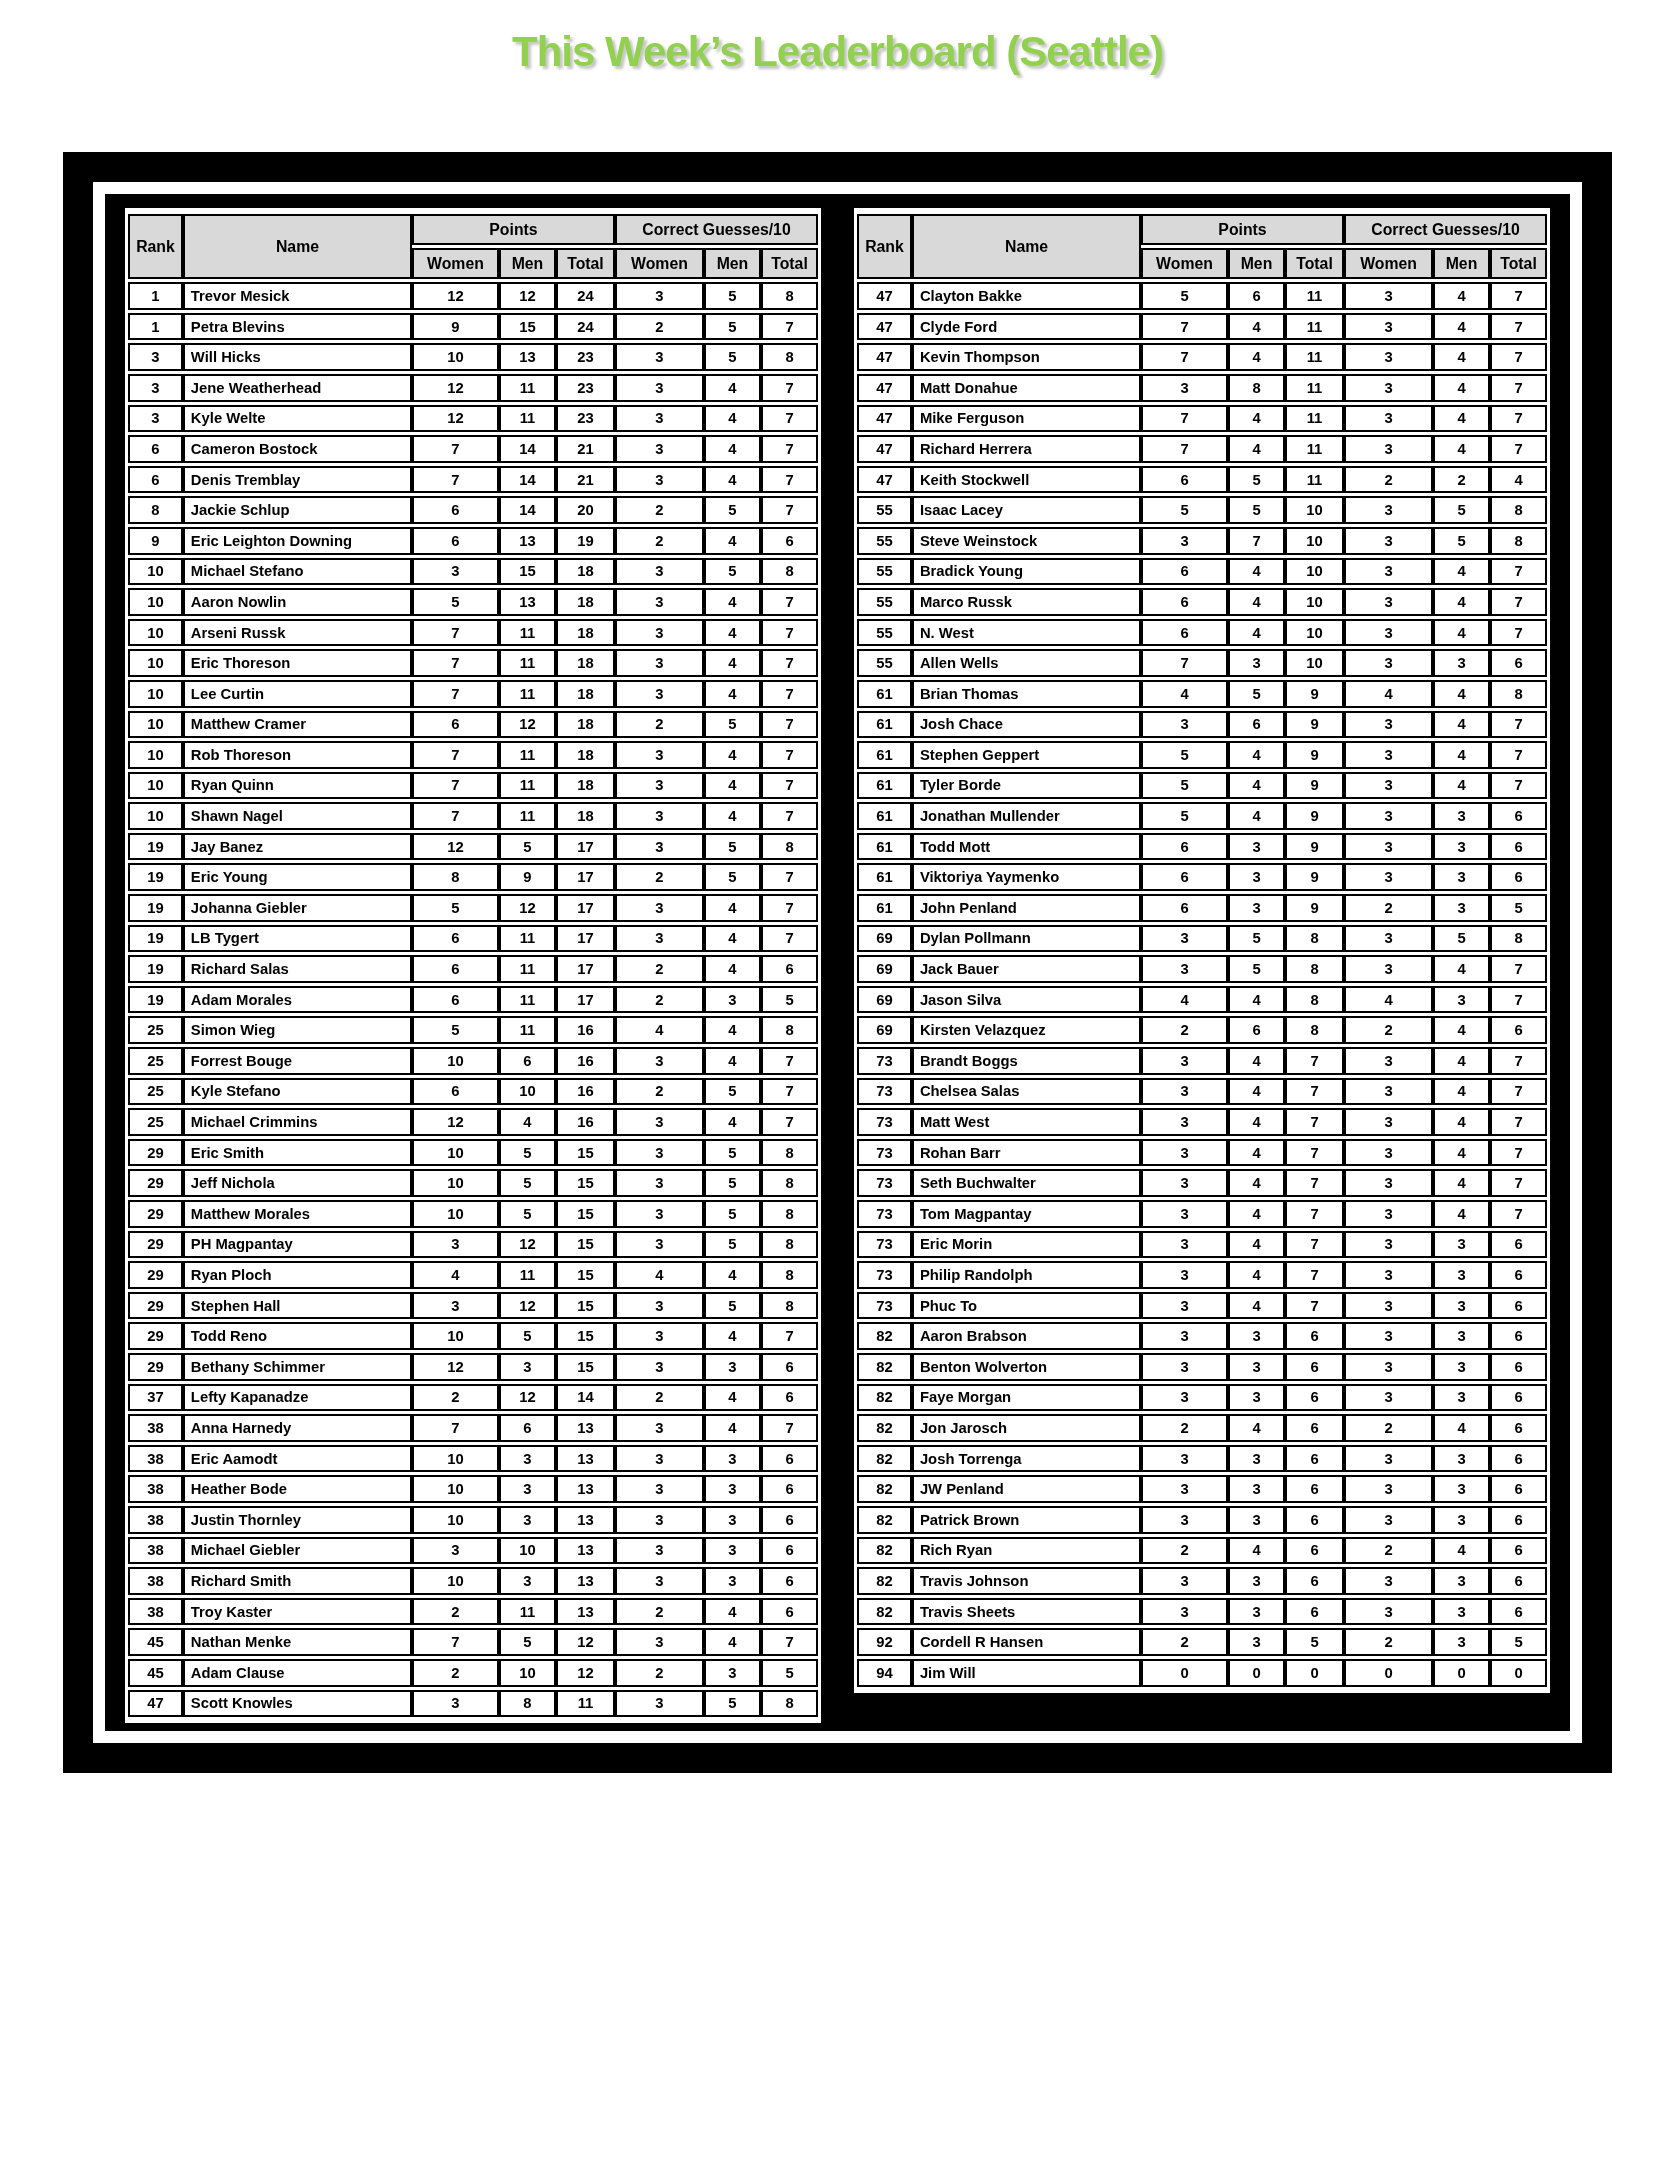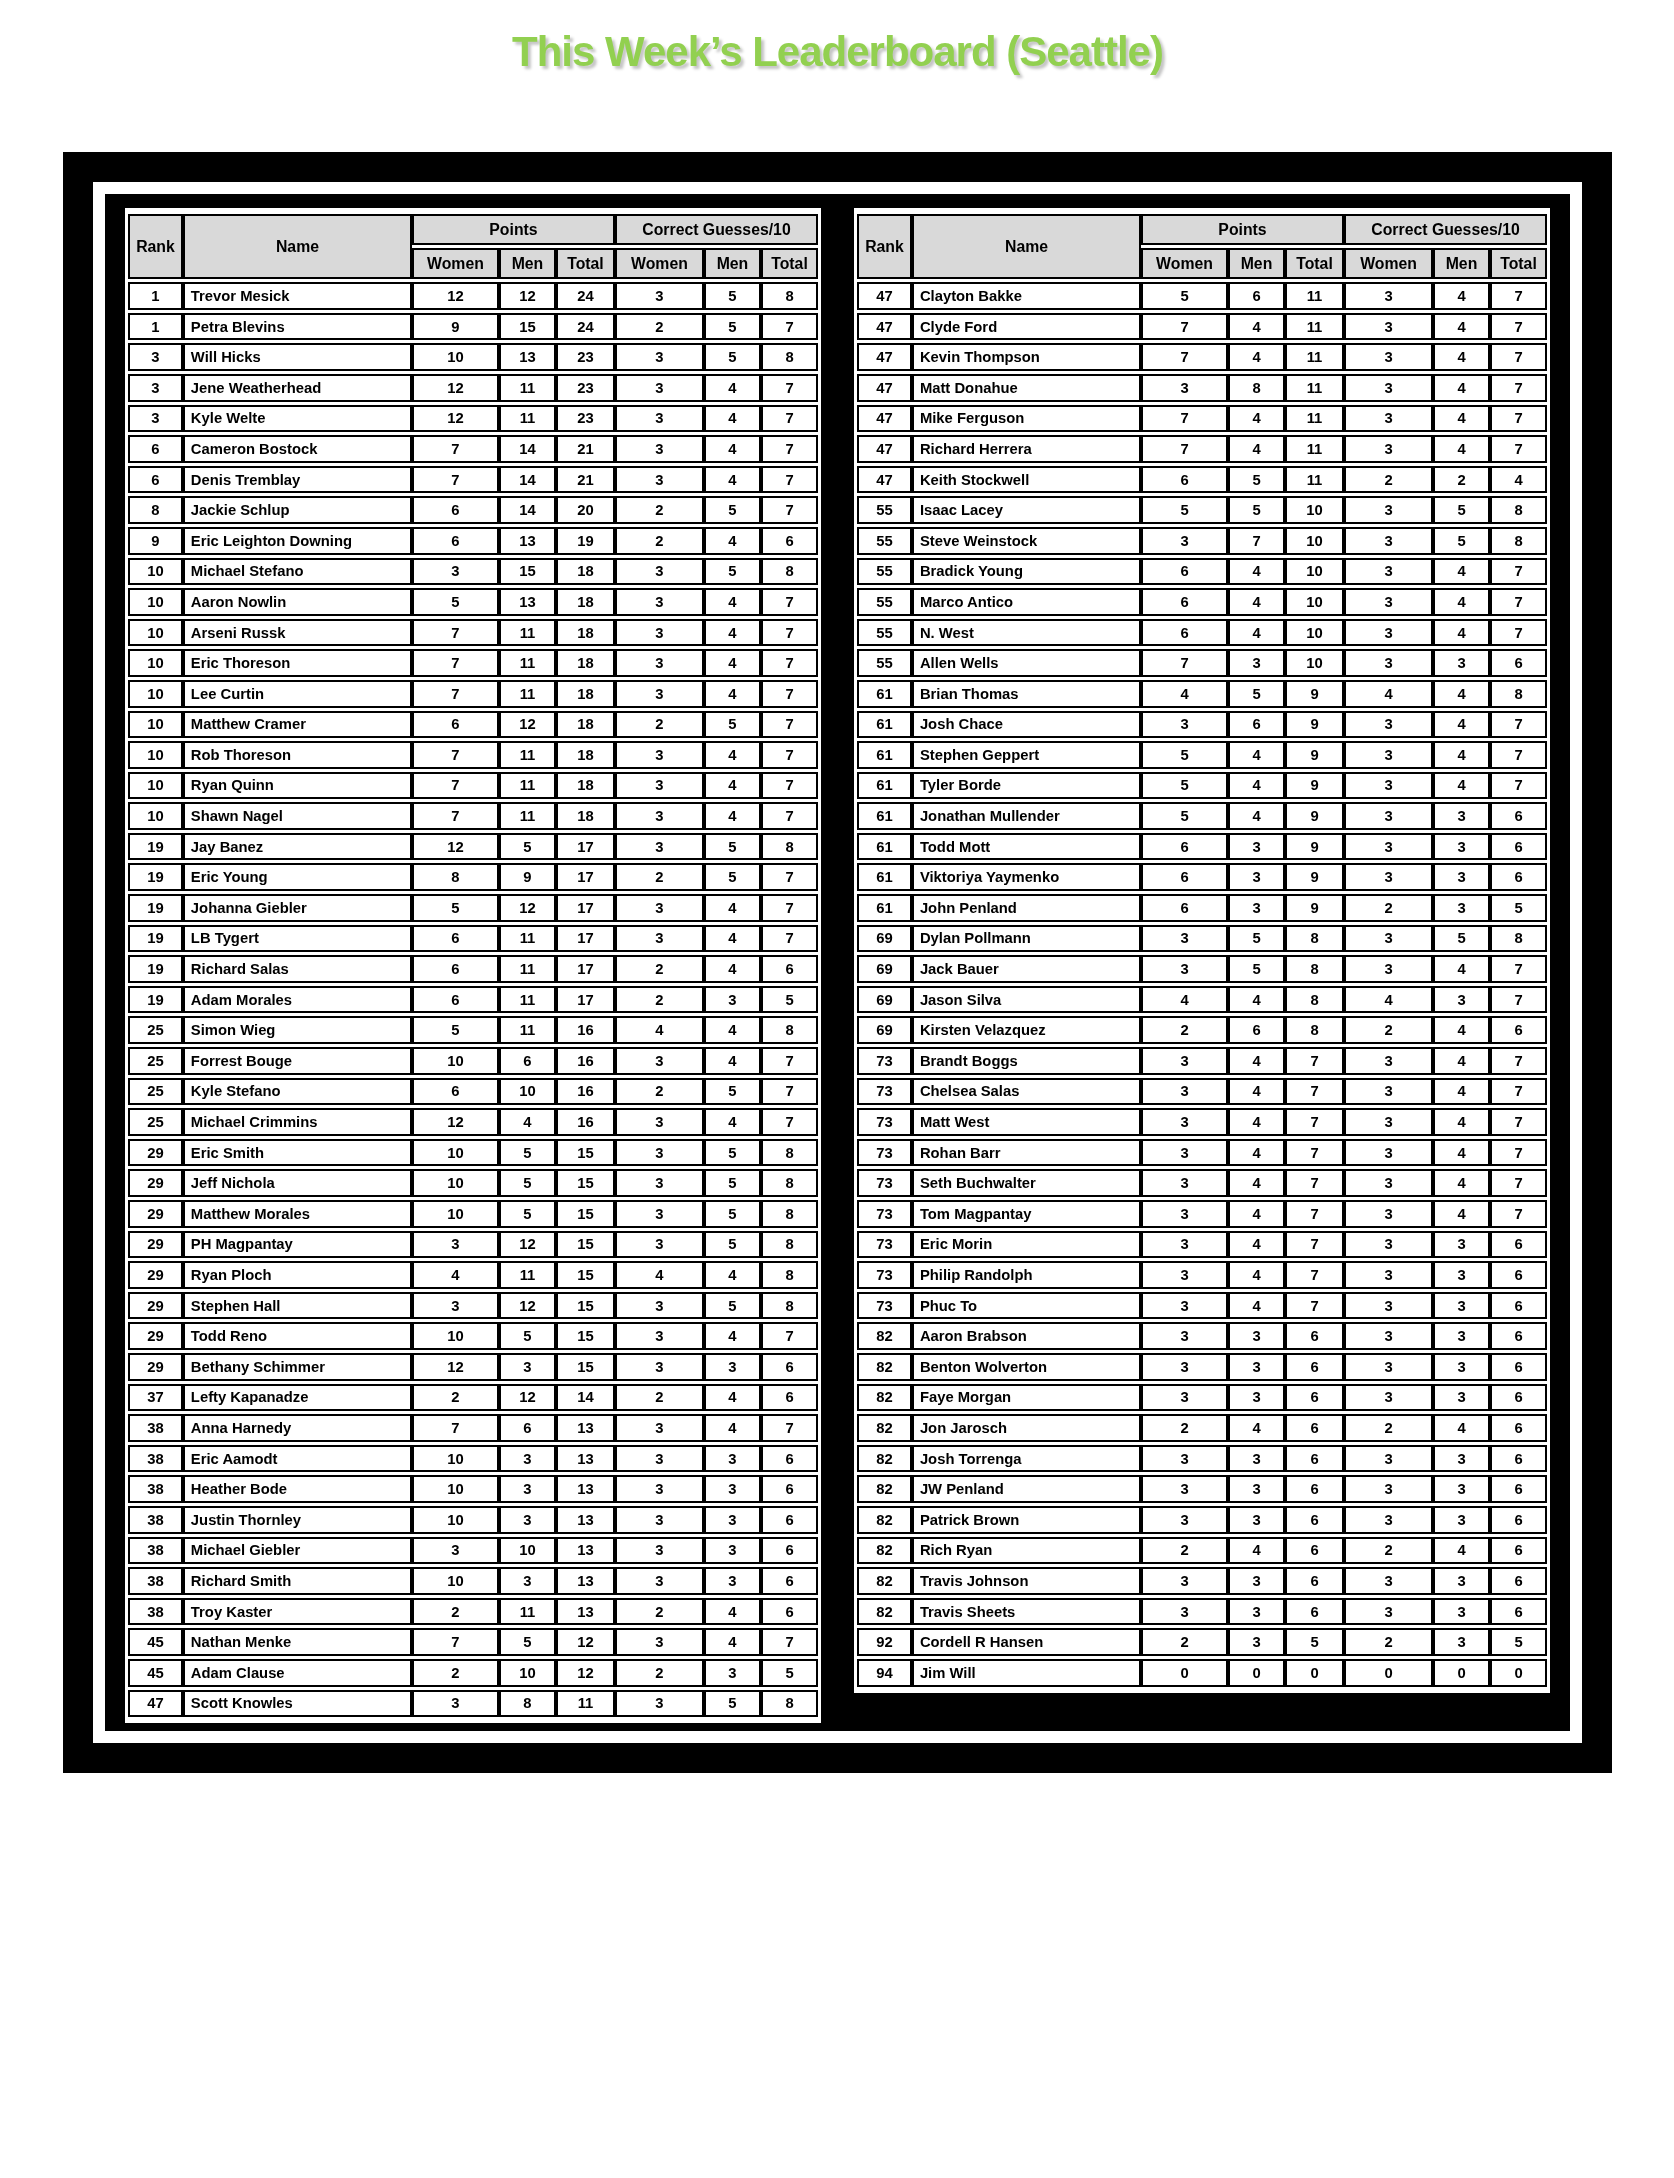--- a/index.html
+++ b/index.html
@@ -684,21 +684,21 @@
                 <td class="name">Bradick Young</td>
                 <td>6</td>
                 <td>4</td>
                 <td>10</td>
                 <td>3</td>
                 <td>4</td>
                 <td>7</td>
               </tr>
               <tr>
                 <td>55</td>
-                <td class="name">Marco Antico</td>
+                <td class="name">Marco Russk</td>
                 <td>6</td>
                 <td>4</td>
                 <td>10</td>
                 <td>3</td>
                 <td>4</td>
                 <td>7</td>
               </tr>
               <tr>
                 <td>55</td>
                 <td class="name">N. West</td>

